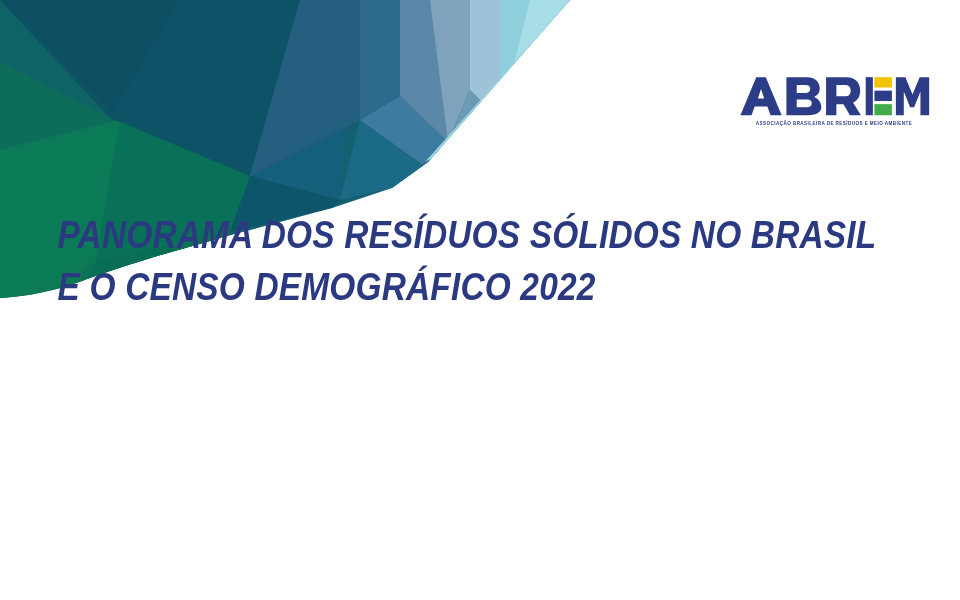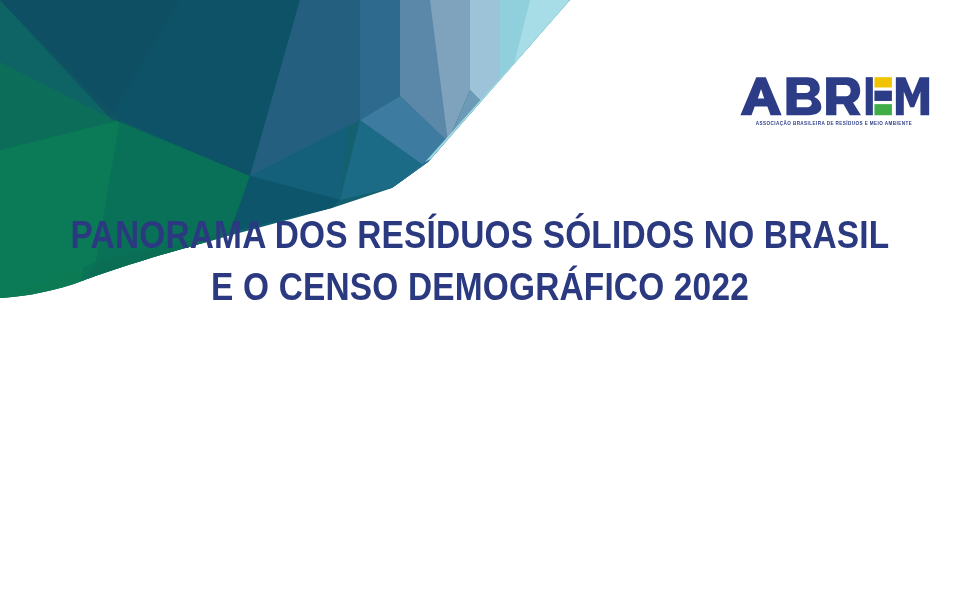--- a/index.html
+++ b/index.html
@@ -56,21 +56,21 @@
     transform: scaleY(1.15);
     font-weight: bold;
   }
 
   
   #title-block {
     position: absolute;
     left: 0;
     top: 209px;
     width: 960px;
-    text-align: center;
+    font-style: italic;
   }
   .title-line {
     display: block;
     color: #2b3a80;
     font-family: "Liberation Sans Narrow", "Liberation Sans", sans-serif;
     font-weight: bold;
     font-size: 38px;
     line-height: 52px;
     letter-spacing: 0.2px;
     transform: scaleX(0.88);

